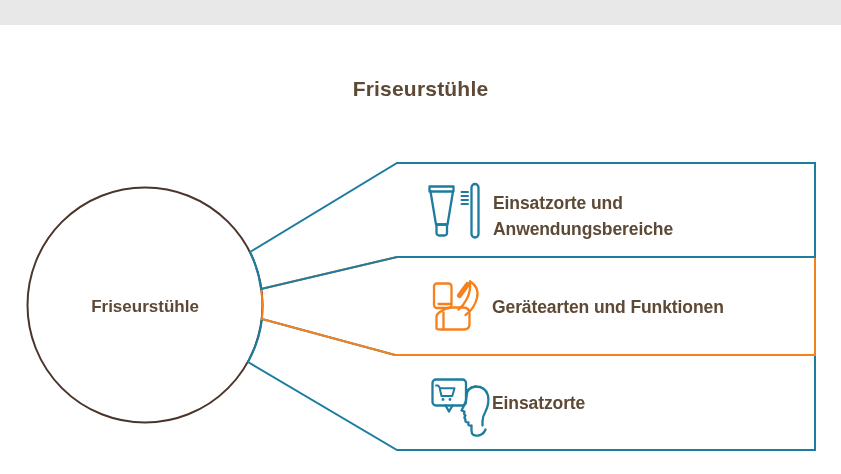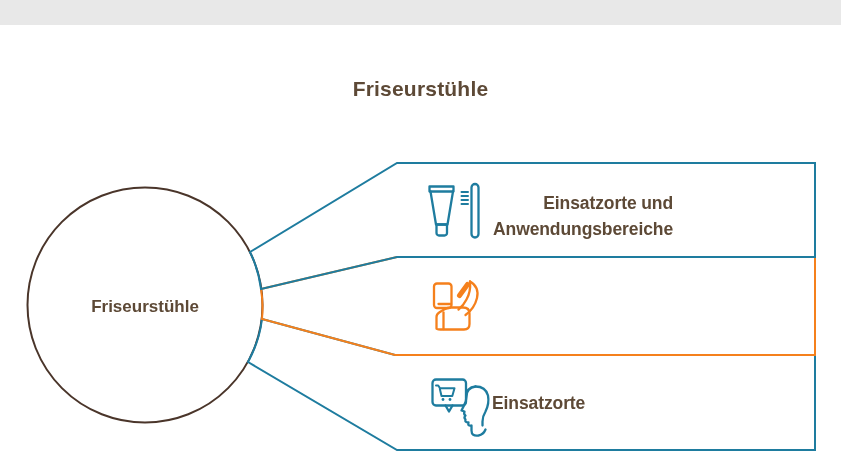--- a/index.html
+++ b/index.html
@@ -14,21 +14,21 @@
   }
   svg{position:absolute; inset:0;}
   .shape{fill:none; stroke-width:2;}
   .c-brown{stroke:var(--circle-border);}
   .c-teal{stroke:var(--teal);}
   .c-orange{stroke:var(--orange);}
   .icon{fill:none; stroke-width:2.3; stroke-linecap:round; stroke-linejoin:round;}
   .icon.teal{stroke:var(--teal);}
   .icon.orange{stroke:var(--orange);}
   .dot{fill:var(--teal); stroke:none;}
-  .txt{position:absolute; color:var(--text); font-weight:700;text-align:right;}
+  .txt{position:absolute; color:var(--text); font-weight:700;}
   .title{left:0; right:0; top:52px; text-align:center; font-size:21px; letter-spacing:0.2px;}
   .circle-label{left:45px; width:200px; top:272px; text-align:center; font-size:17px;}
   .branch-label{font-size:17.5px; line-height:26px; white-space:pre-line; letter-spacing:-0.1px;}
   .bl-1{left:493px; top:165px;}
   .bl-2{left:492px; top:269px;}
   .bl-3{left:492px; top:365px;}
 </style>
 </head>
 <body>
 
@@ -68,15 +68,16 @@
       <circle cx="450" cy="374.5" r="1.4" class="dot"></circle>
       <path d="M475.5,361.5 Q466.5,362.5 466.5,371.5 Q466.5,377 463.5,381.5 L461.5,385.5 L464.5,386.5 Q463.5,389.5 465.5,390.5 Q463.5,392.5 465.5,394.5 Q464.5,397.5 468.5,397.5 Q467.5,401.5 471.5,400.5 L471.5,405.5 Q471.5,411.5 478.5,410.5 Q483.5,409.5 485.5,404.5"></path>
       <path d="M475.5,361.5 Q485.5,361.5 488,370.5 Q489.5,378.5 485.5,386.5 Q482.5,391.5 482.5,396.5 L482.5,400.5"></path>
     </g>
   </svg>
 
   <div class="txt title">Friseurstühle</div>
   <div class="txt circle-label">Friseurstühle</div>
   <div class="txt branch-label bl-1">Einsatzorte und
 Anwendungsbereiche</div>
+  <div class="txt branch-label bl-2">Gerätearten und Funktionen</div>
   <div class="txt branch-label bl-3">Einsatzorte</div>
 
 </div>
 
 </body></html>

